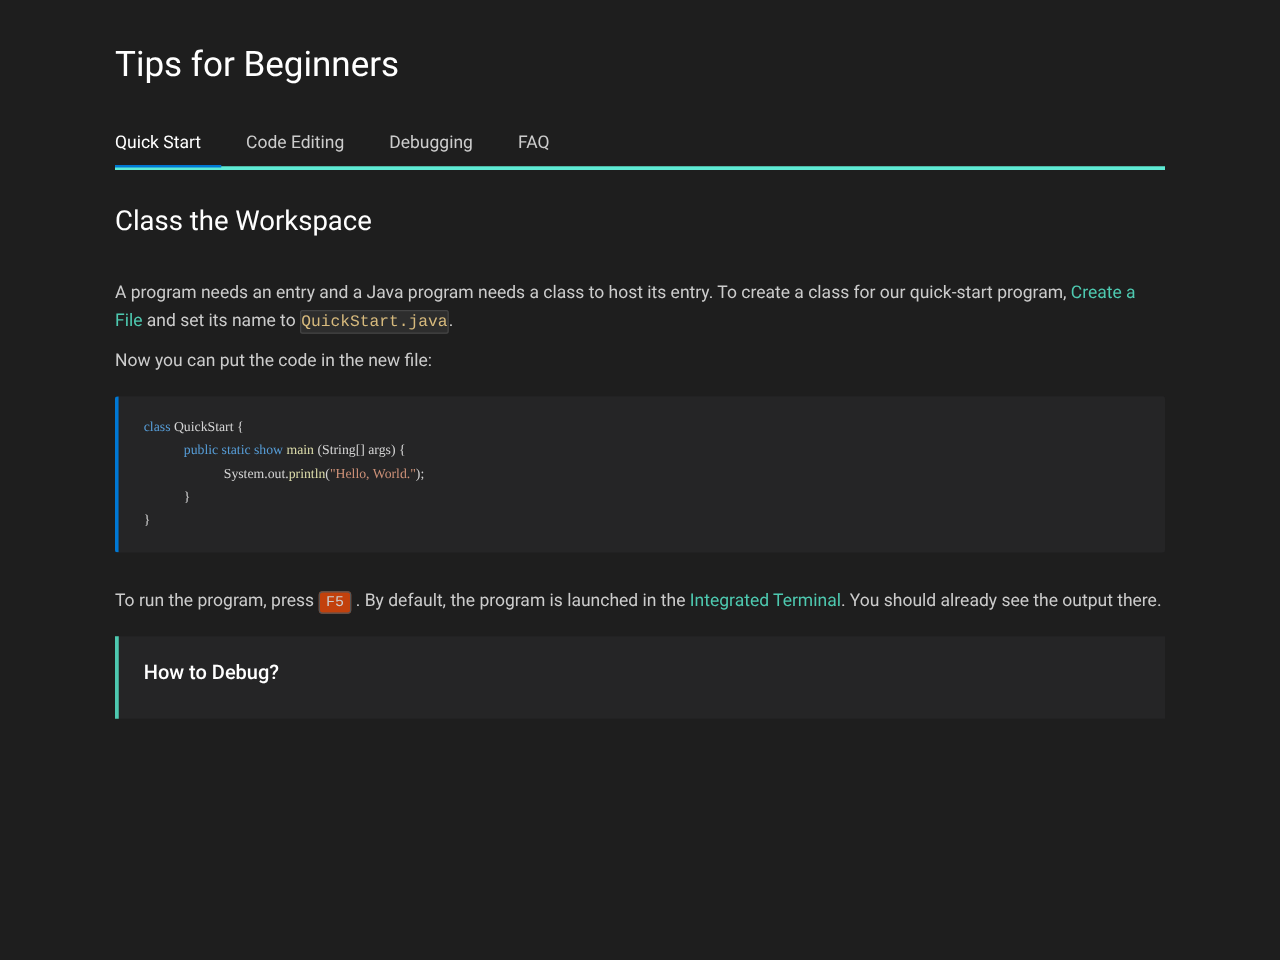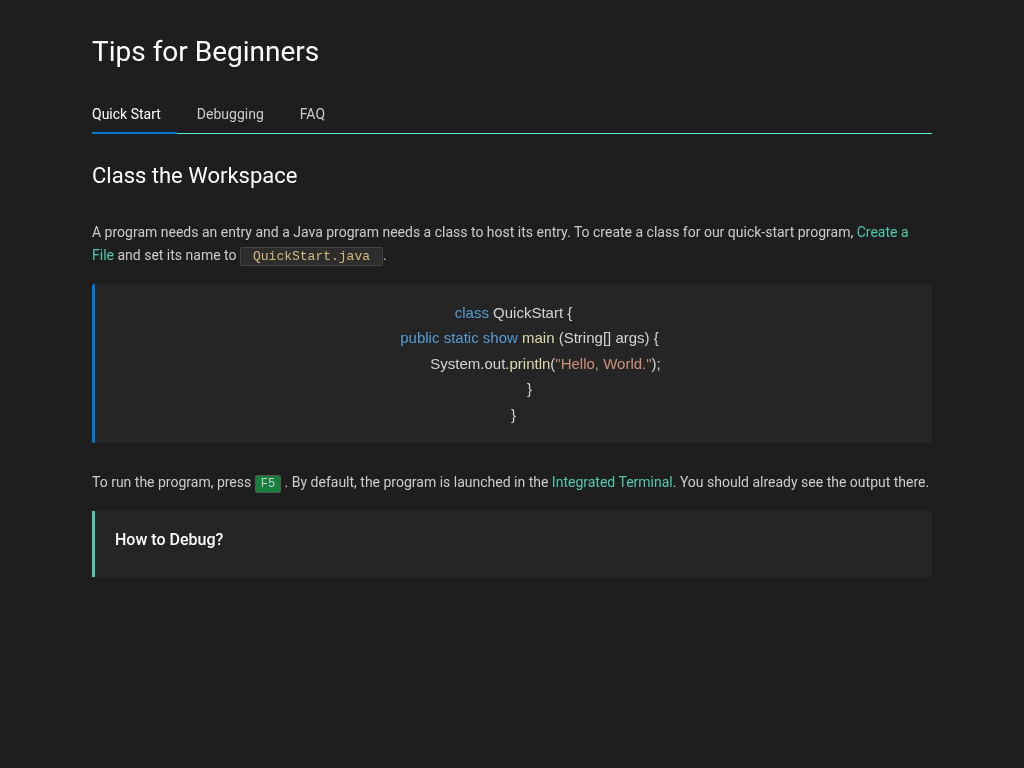--- a/index.html
+++ b/index.html
@@ -27,21 +27,21 @@
 
     .page-title {
       font-size: 28px;
       font-weight: 400;
       color: #ffffff;
       margin-bottom: 20px;
     }
 
     .tabs-bar {
       display: flex;
-      border-bottom: 1px solid #5eead4;
+      border-bottom: 3px solid #5eead4;
       margin-bottom: 24px;
       gap: 0;
     }
 
     .tab-item {
       padding: 8px 16px;
       cursor: pointer;
       font-size: 14px;
       color: #cccccc;
       text-decoration: none;
@@ -100,36 +100,35 @@
 
     .bold {
       font-weight: bold;
       color: #cccccc;
     }
 
     .code-inline {
       font-family: 'Consolas', 'Courier New', monospace;
       background-color: #2d2d2d;
       border: 1px solid #444;
-      padding: 1px 12px;
+      padding: 1px 0;
       border-radius: 2px;
       font-size: 13px;
       color: #d7ba7d;
     }
 
     .code-block {
       background-color: #252526;
       border-left: 3px solid #0078d4;
       padding: 16px 20px;
       margin: 16px 0;
-      font-family: Liberation Sans, sans-serif;
-      font-size: 15px;
+      font-family: Liberation Serif, serif;
+      font-size: 11px;
       line-height: 1.7;
       border-radius: 2px;
-      text-align: center;
     }
 
     .code-keyword {
       color: #569cd6;
     }
 
     .code-method {
       color: #dcdcaa;
     }
 
@@ -154,50 +153,54 @@
 
     .callout-heading {
       font-size: 16px;
       font-weight: 500;
       color: #ffffff;
       margin-bottom: 8px;
     }
 
     .key-badge {
       font-family: 'Consolas', 'Courier New', monospace;
-      background-color: #15803d;
+      background-color: #c2410c;
       border: 1px solid #555;
       padding: 1px 5px;
       border-radius: 3px;
       font-size: 12px;
       color: #cccccc;
     }
   </style>
 </head>
 <body>
 
 <div class="page-container">
 
   <h1 class="page-title">Tips for Beginners</h1>
 
   <nav class="tabs-bar">
     <a class="tab-item active">Quick Start</a>
+    <a class="tab-item">Code Editing</a>
     <a class="tab-item">Debugging</a>
     <a class="tab-item">FAQ</a>
   </nav>
 
 
   <div class="section-block">
     <h2 class="section-heading">Class the Workspace</h2>
   </div>
 
   <div class="section-block">
     <p class="section-text">
       A program needs an entry and a Java program needs a class to host its entry. To create a class for our quick-start program, <a class="link-blue">Create a File</a> and set its name to <span class="code-inline">QuickStart.java</span>.
     </p>
+    <p class="section-text">
+      Now you can put the code in the new file:
+    </p>
     <div class="code-block">
       <div>
         <span class="code-keyword">class</span><span class="code-plain"> QuickStart {</span>
       </div>
       <div style="padding-left:32px">
         <span class="code-keyword">public</span><span class="code-plain"> </span><span class="code-keyword">static</span><span class="code-plain"> </span><span class="code-keyword">show</span><span class="code-plain"> </span><span class="code-method">main</span><span class="code-plain"> (String[] args) {</span>
       </div>
       <div style="padding-left:64px">
         <span class="code-plain">System.out.</span><span class="code-method">println</span><span class="code-plain">(</span><span class="code-string">"Hello, World."</span><span class="code-plain">);</span>
       </div>

